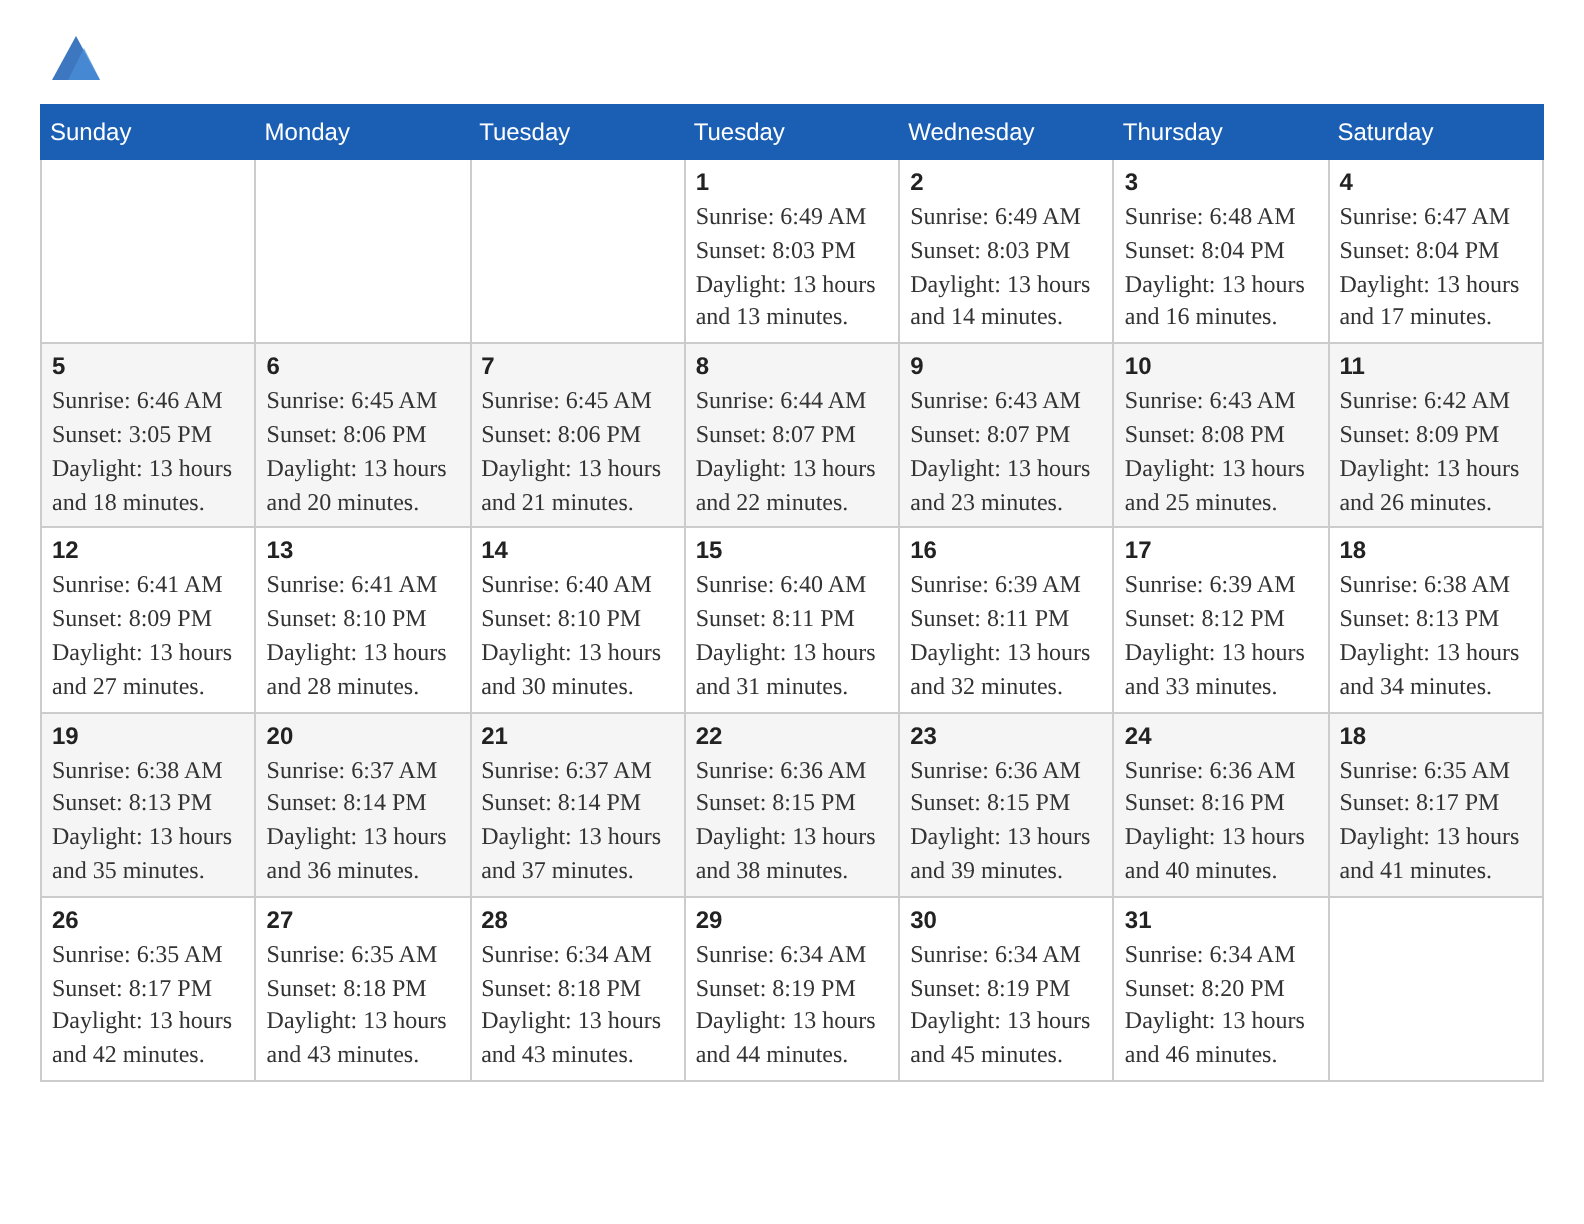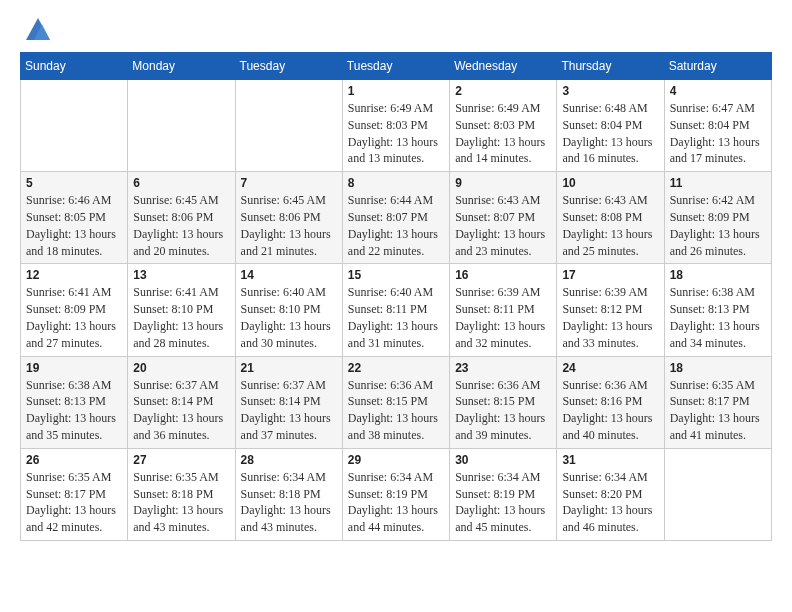--- a/index.html
+++ b/index.html
@@ -154,21 +154,21 @@
           <div class="day-number">4</div>
           <div class="day-info" style="white-space: pre-line;">Sunrise: 6:47 AM
 Sunset: 8:04 PM
 Daylight: 13 hours and 17 minutes.</div>
         </td>
       </tr>
       <tr>
         <td>
           <div class="day-number">5</div>
           <div class="day-info" style="white-space: pre-line;">Sunrise: 6:46 AM
-Sunset: 8:05 PM
+Sunset: 3:05 PM
 Daylight: 13 hours and 18 minutes.</div>
         </td>
         <td>
           <div class="day-number">6</div>
           <div class="day-info" style="white-space: pre-line;">Sunrise: 6:45 AM
 Sunset: 8:06 PM
 Daylight: 13 hours and 20 minutes.</div>
         </td>
         <td>
           <div class="day-number">7</div>

